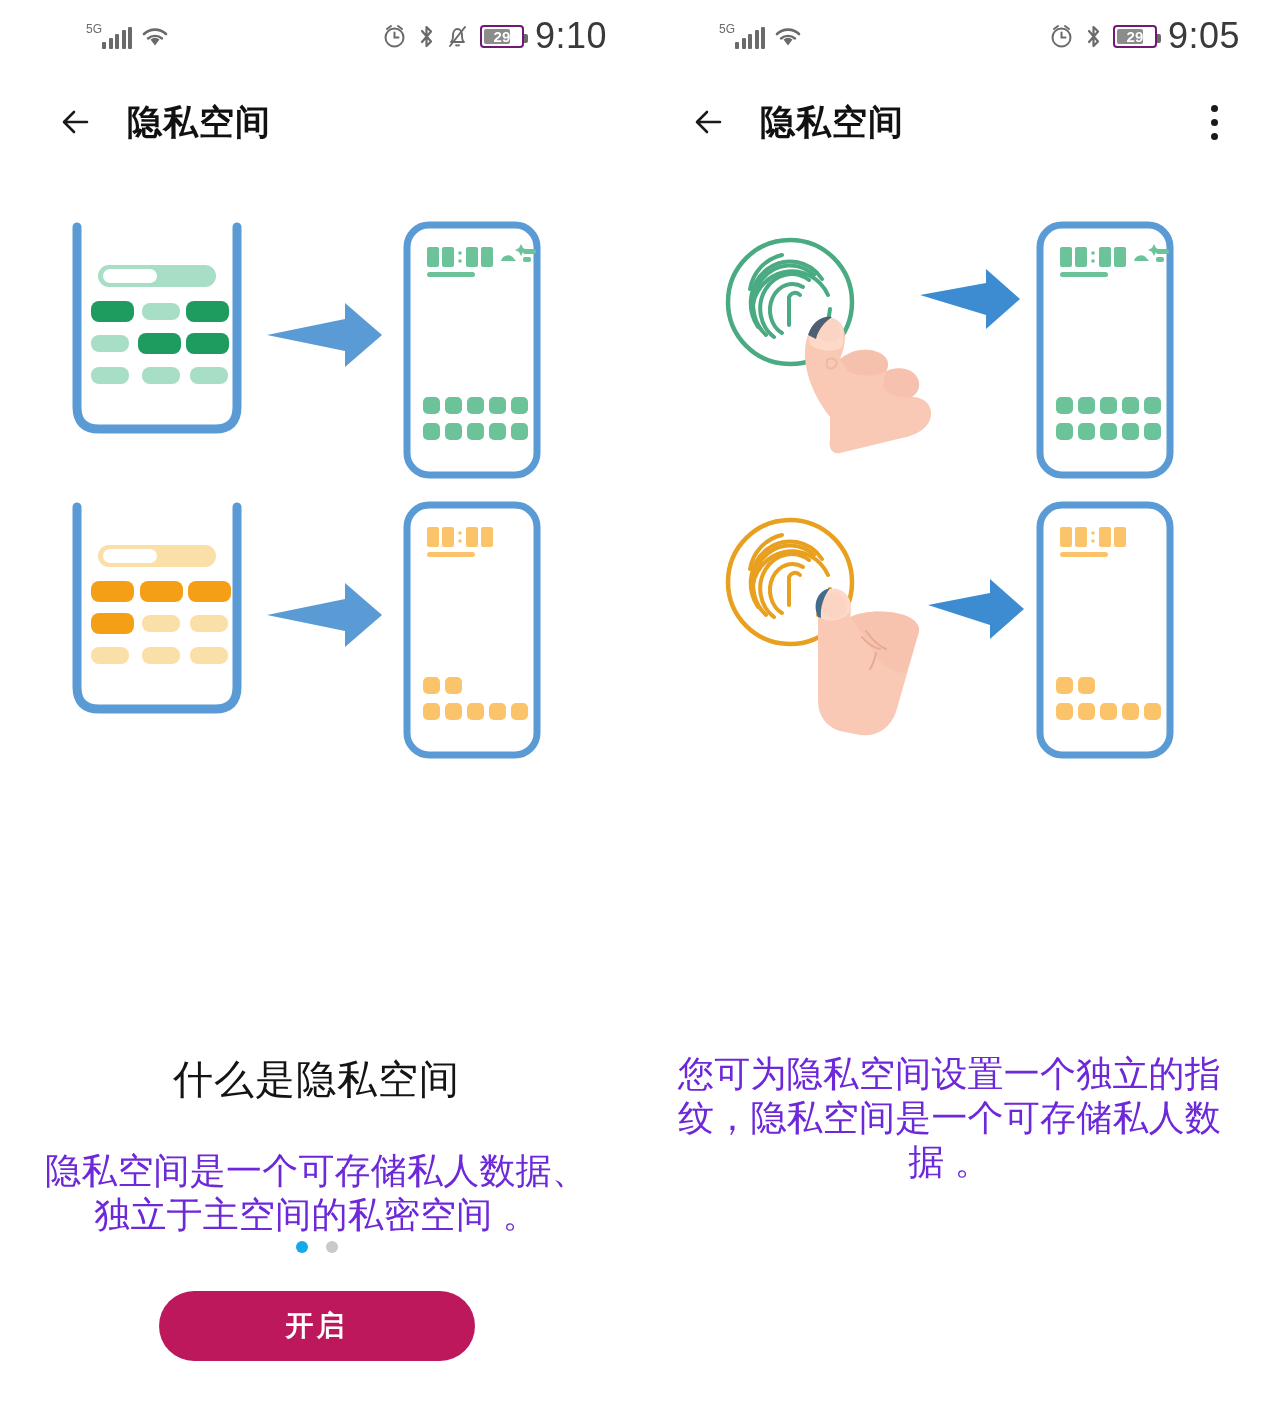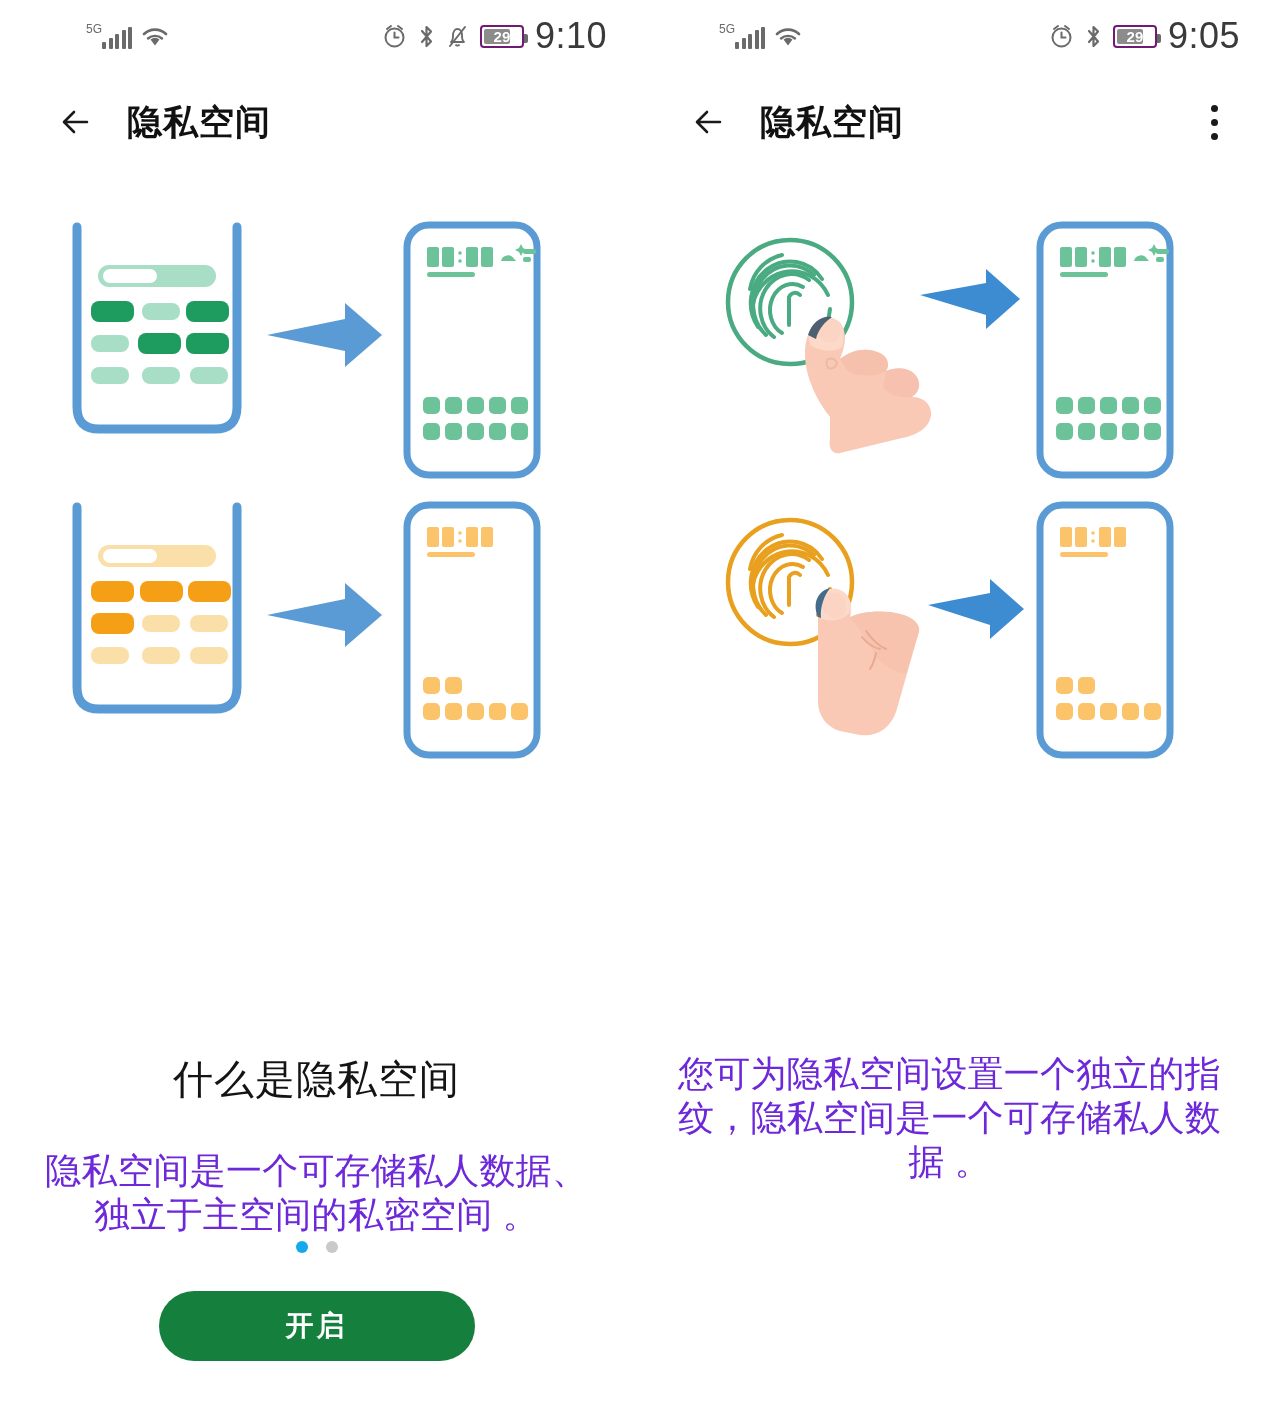--- a/index.html
+++ b/index.html
@@ -98,21 +98,21 @@
   
   .footer {
     position: absolute; left: 0; right: 0; bottom: 46px;
     display: flex; flex-direction: column; align-items: center;
   }
   .dots { display: flex; gap: 18px; align-items: center; margin-bottom: 38px; }
   .dot { width: 12px; height: 12px; border-radius: 50%; background: #c9c9c9; }
   .dot.active { background: #13a9ec; }
   .cta {
     width: 316px; height: 70px; border: none; border-radius: 35px;
-    background: #15803d; color: #ffffff;
+    background: #be185d; color: #ffffff;
     font-size: 28px; font-weight: bold; letter-spacing: 3px;
     font-family: "Liberation Sans", "DejaVu Sans", sans-serif;
     cursor: pointer;
   }
 </style>
 </head>
 <body>
 
 <div class="screens">
 

